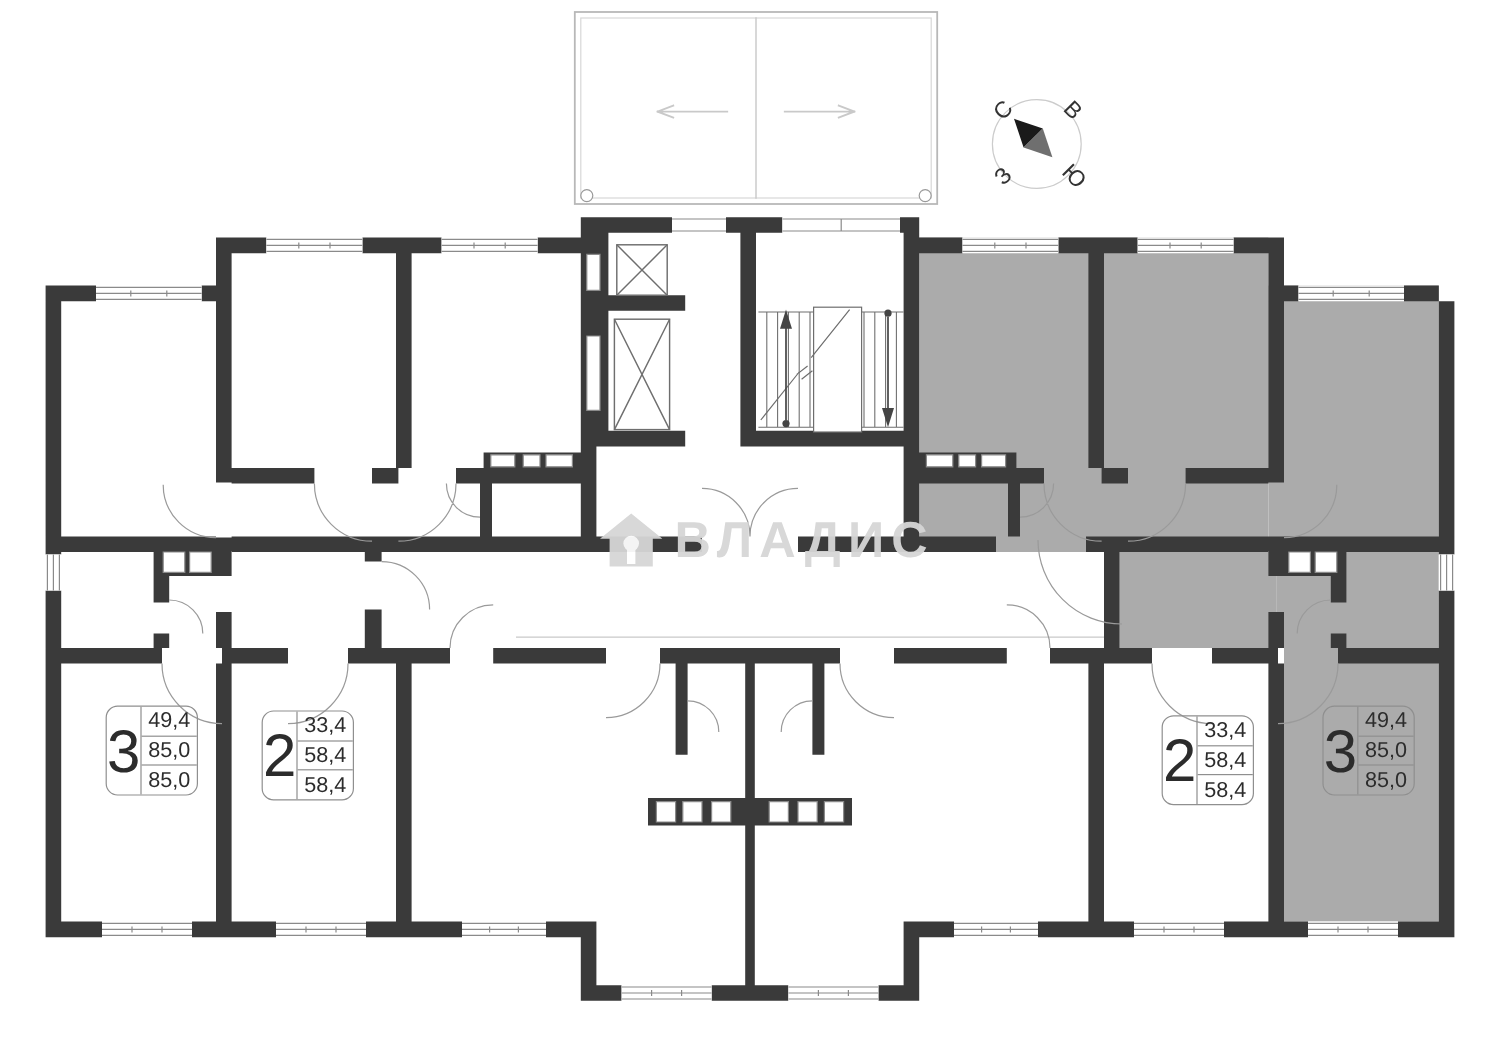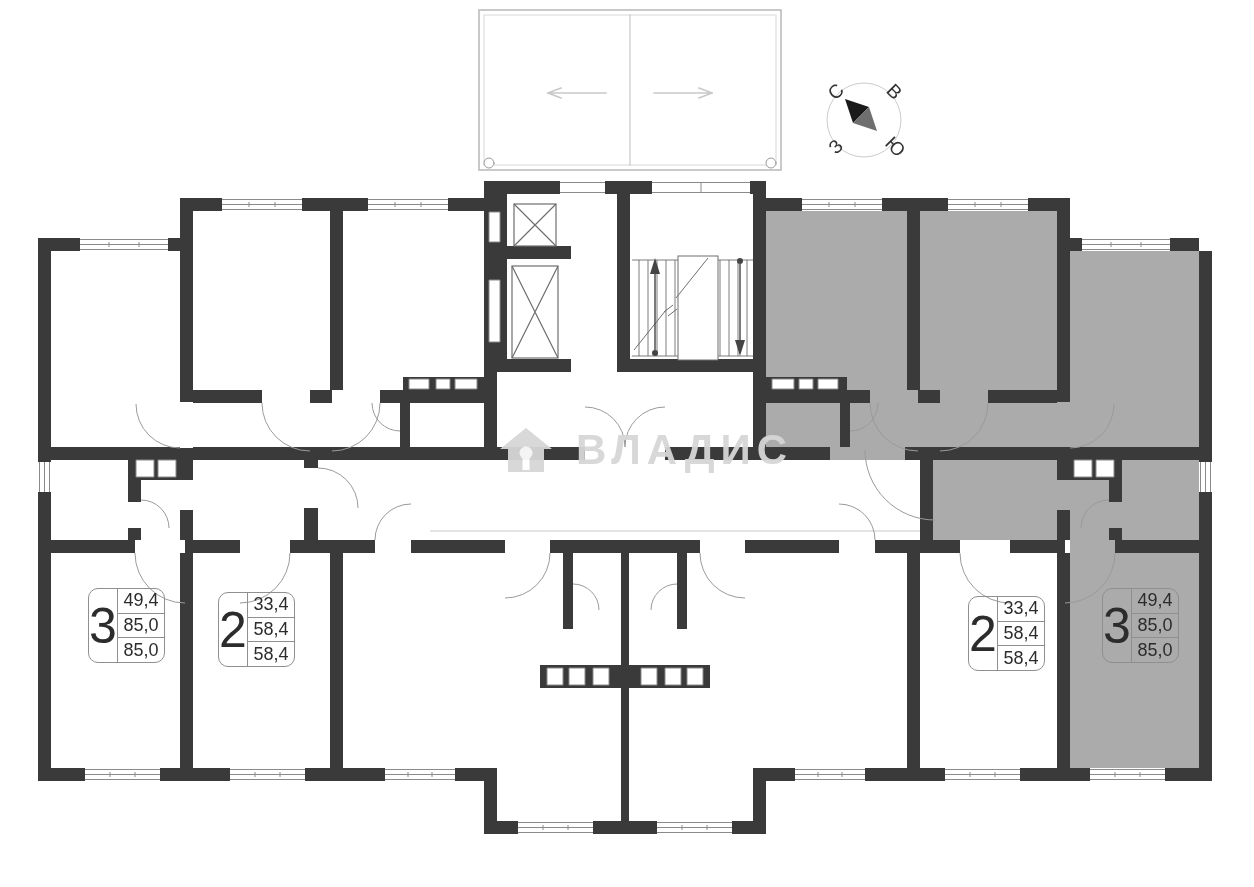--- a/index.html
+++ b/index.html
@@ -22,21 +22,21 @@
   .apt-label .areas div{
     flex:1;display:flex;align-items:center;justify-content:center;
     font-size:18px;letter-spacing:0;
   }
   .apt-label .areas div:nth-child(2){
     border-top:1.4px solid #8f8f8f;border-bottom:1.4px solid #8f8f8f;
   }
   
   .watermark{
     position:absolute;left:500px;top:424px;height:52px;
-    display:flex;align-items:center;gap:24px;
+    display:flex;align-items:center;gap:10px;
     opacity:0.95;pointer-events:none;
   }
   .watermark .wm-text{
     font-size:42px;font-weight:bold;color:#d6d6d6;letter-spacing:6px;line-height:1;
   }
 </style>
 </head>
 <body>
 
 <div id="stage">

